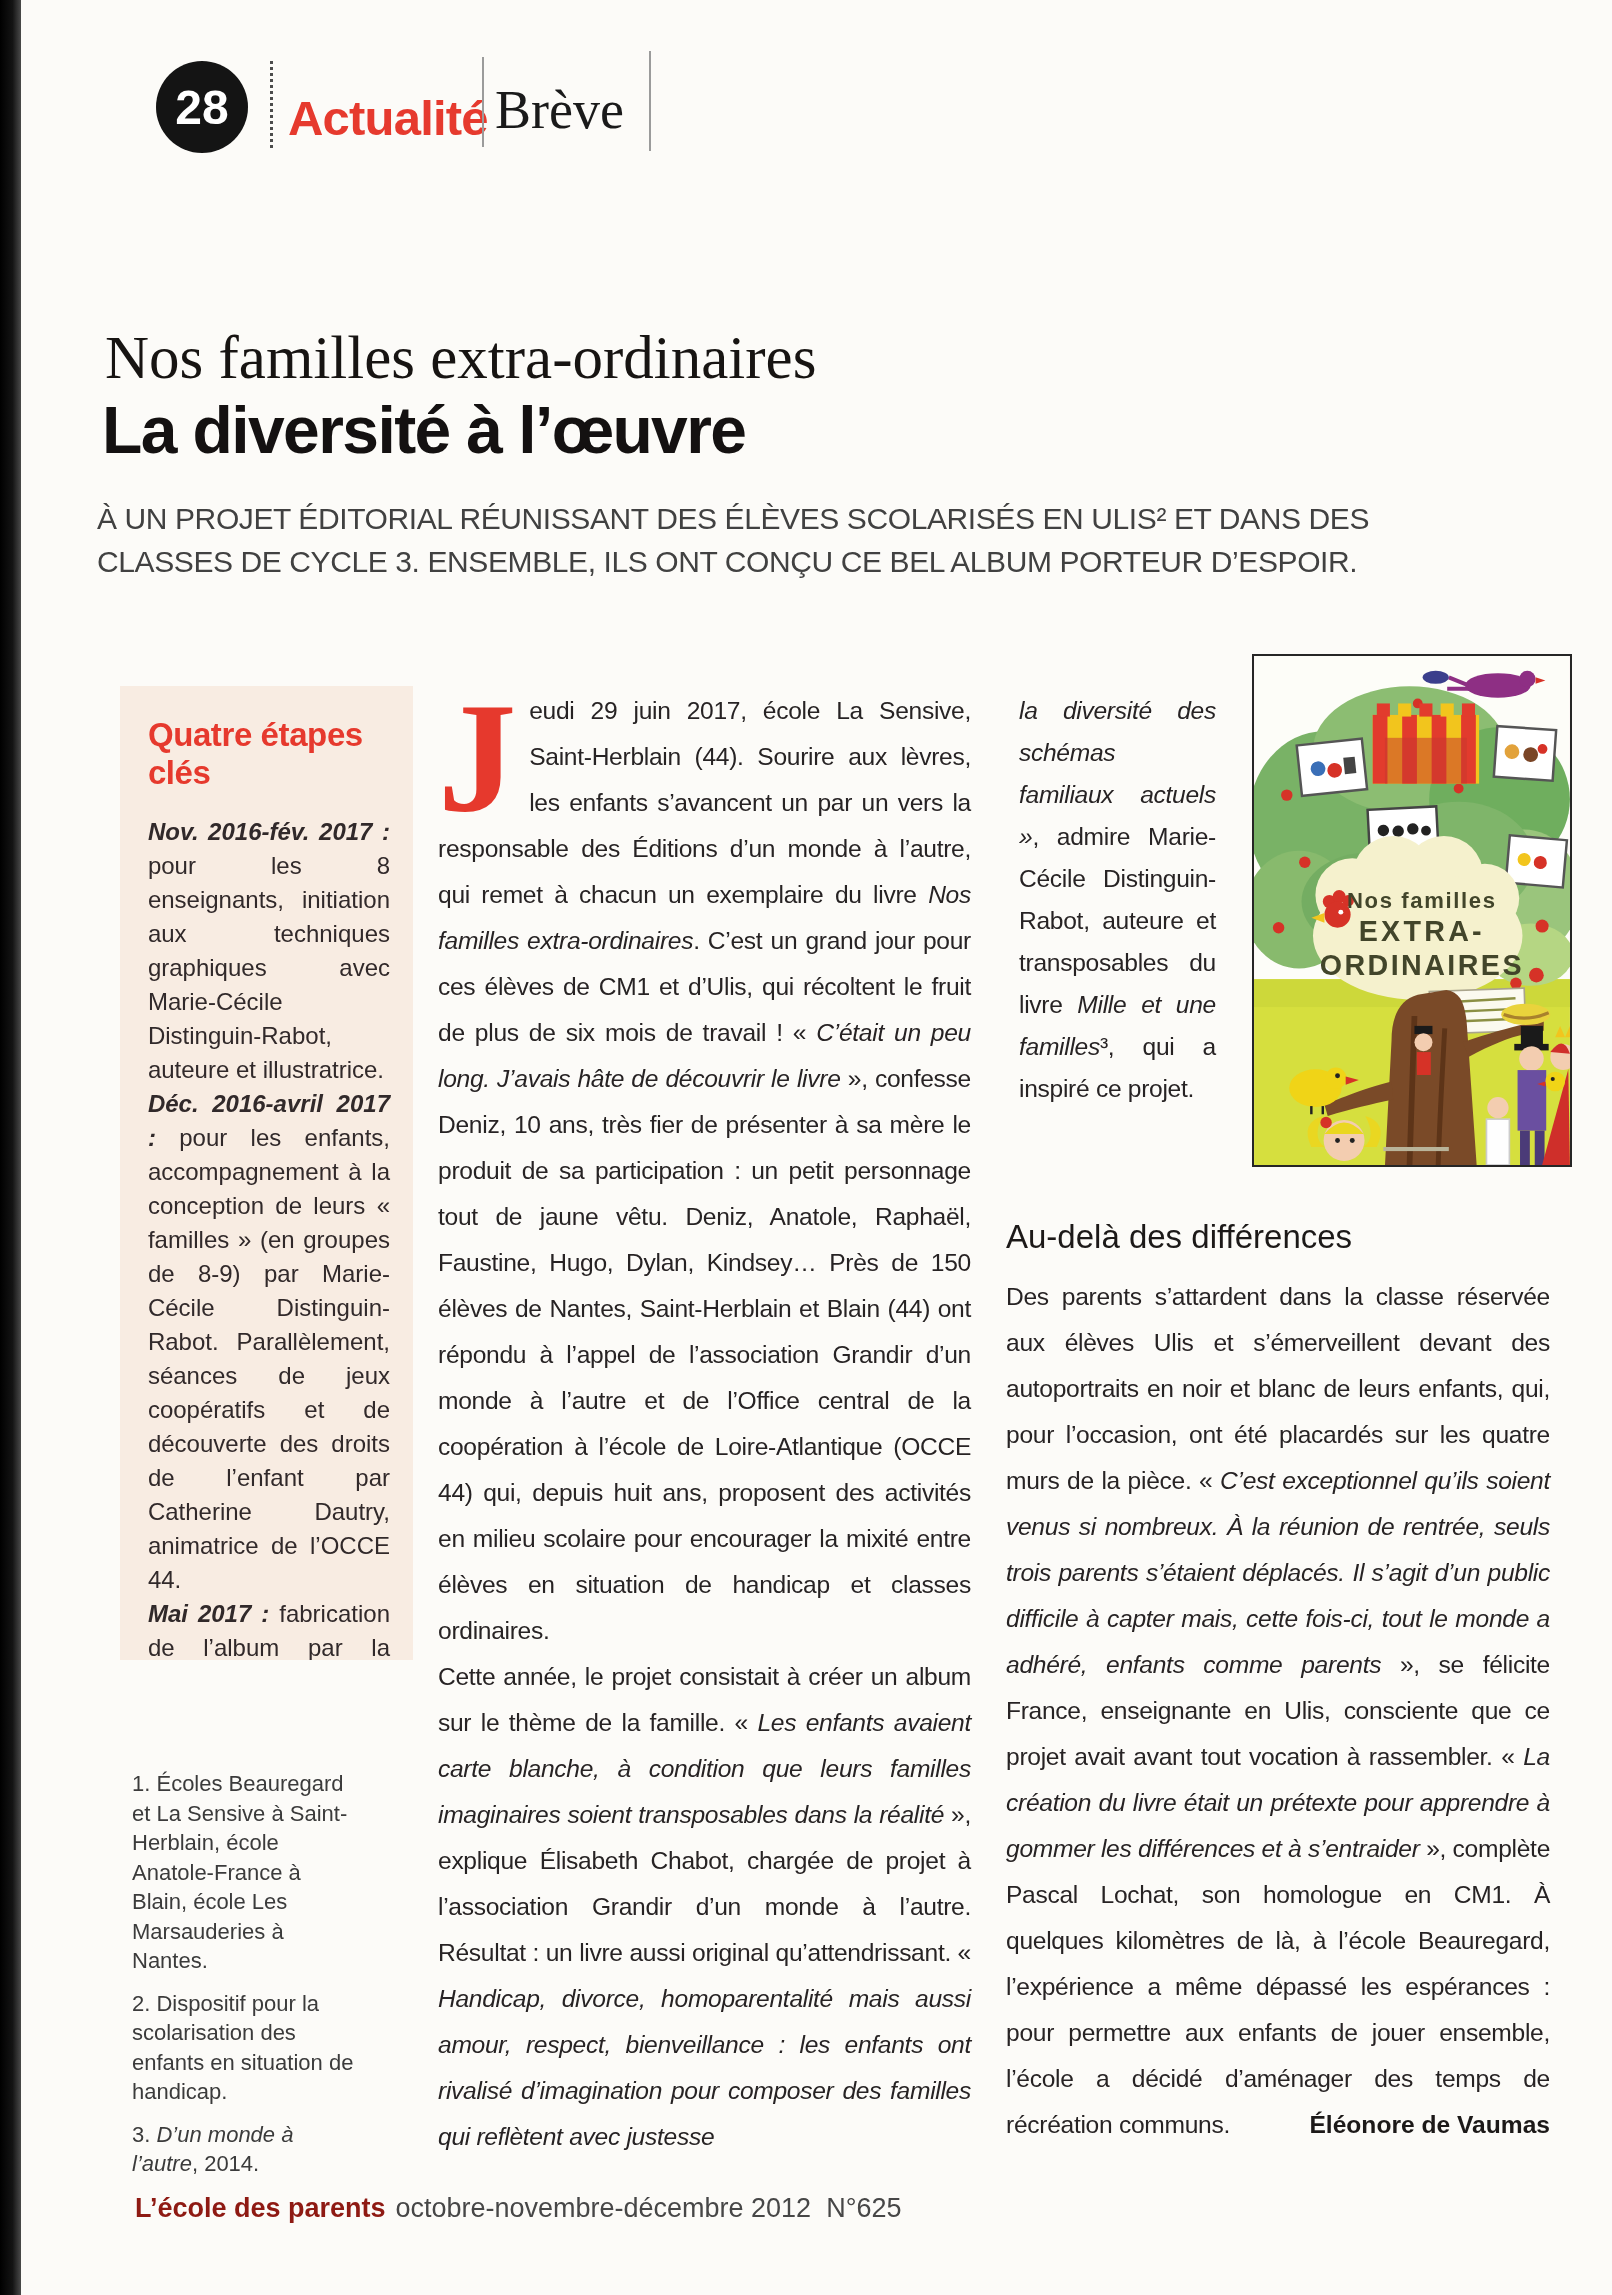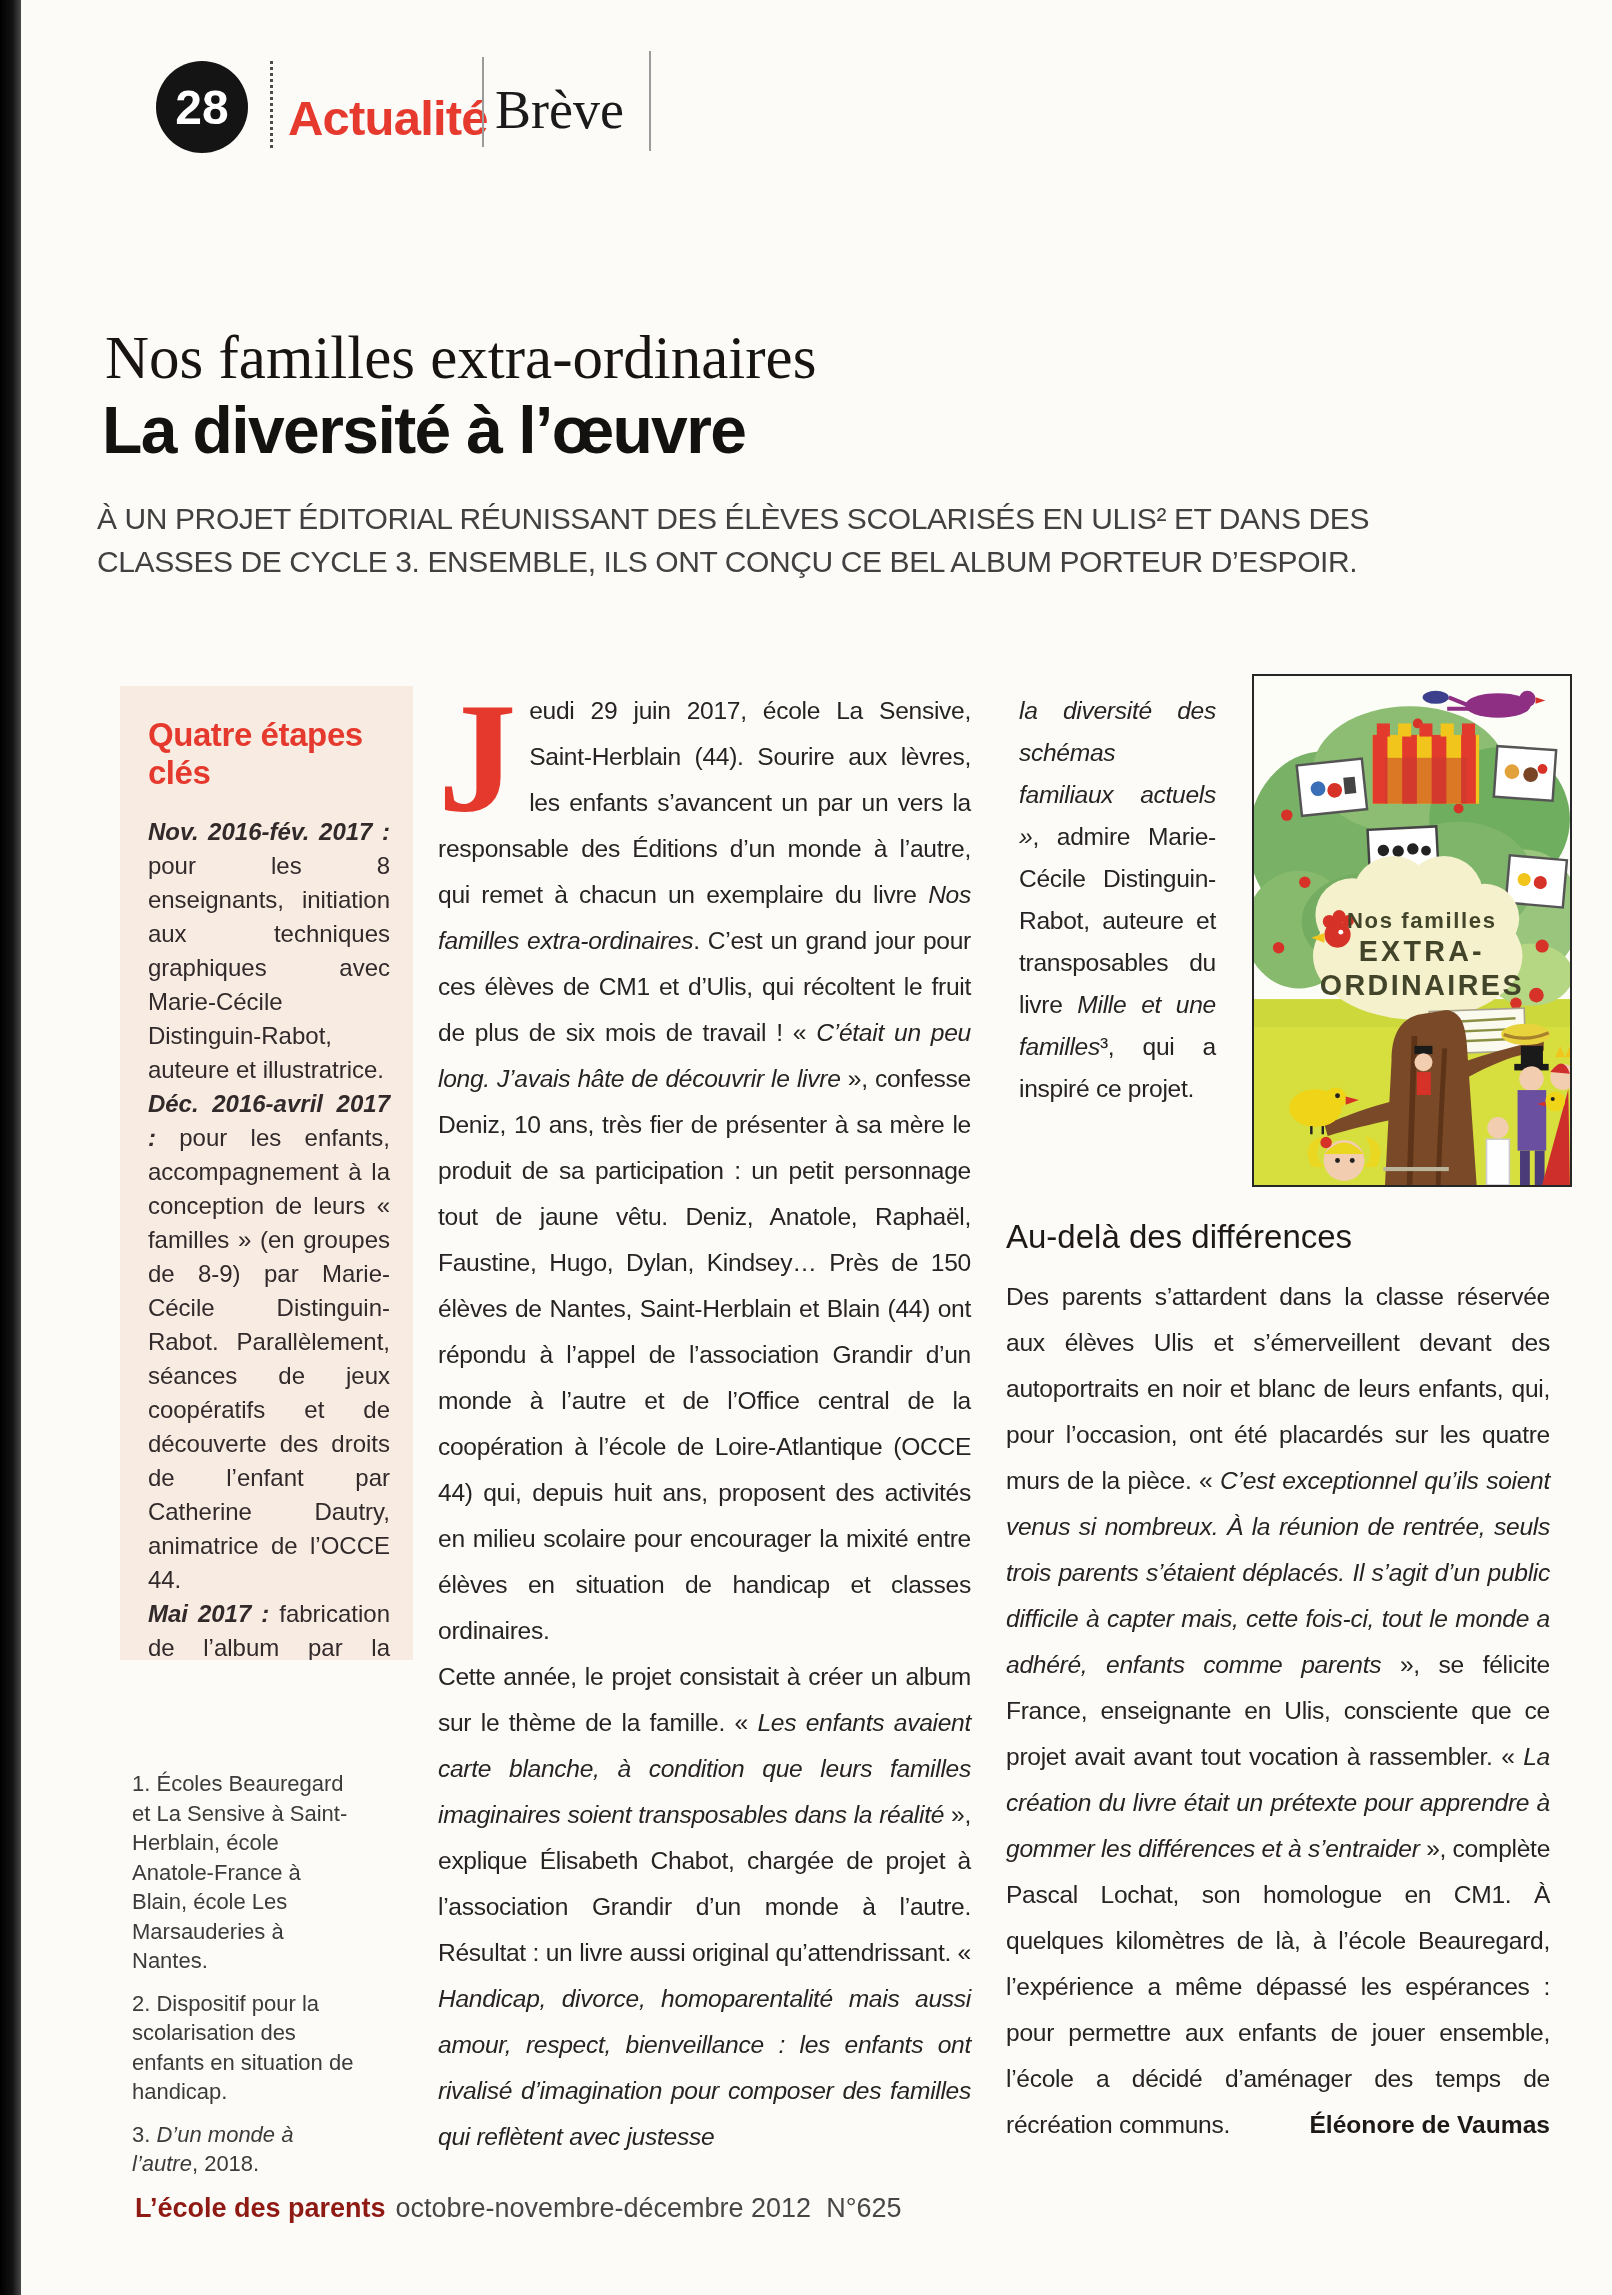--- a/index.html
+++ b/index.html
@@ -44,21 +44,21 @@
   .run-i{font-style:italic;}
 
   .main-col{left:438px;top:688px;width:533px;}
   .dropcap{float:left;font-family:"Liberation Serif",serif;font-weight:bold;color:#e6392d;
     font-size:157px;line-height:123px;padding:8.2px 13px 0 0;}
 
   .narrow-col{left:1019px;top:690px;width:197px;font-size:24.6px;line-height:42px;}
 
   
   .book-cover{left:1252px;top:654px;width:320px;height:513px;border:2.5px solid #262626;
-    box-sizing:border-box;background:#f9a8d4;margin-top:20px;}
+    box-sizing:border-box;background:#f9a8d4;}
   .book-cover svg{display:block;width:100%;height:100%;}
 
   .subhead{left:1006px;top:1218px;font-size:33px;font-weight:normal;color:#1c1918;white-space:nowrap;}
   .right-col{left:1006px;top:1274px;width:544px;}
   .byline{float:right;font-weight:bold;color:#1c1918;letter-spacing:0;}
 
   
   .footnotes{left:132px;top:1769px;width:223px;font-size:22px;line-height:29.5px;color:#3b3b3b;}
   .footnote{margin-bottom:13px;}
 
@@ -290,21 +290,21 @@
 
   <div class="abs subhead">Au-delà des différences</div>
   <div class="abs right-col body-text">
     <span><span>Des parents s’attardent dans la classe réservée aux élèves Ulis et s’émerveillent devant des autoportraits en noir et blanc de leurs enfants, qui, pour l’occasion, ont été placardés sur les quatre murs de la pièce. « </span><span class="run-i">C’est exceptionnel qu’ils soient venus si nombreux. À la réunion de rentrée, seuls trois parents s’étaient déplacés. Il s’agit d’un public difficile à capter mais, cette fois-ci, tout le monde a adhéré, enfants comme parents</span><span> », se félicite France, enseignante en Ulis, consciente que ce projet avait avant tout vocation à rassembler. « </span><span class="run-i">La création du livre était un prétexte pour apprendre à gommer les différences et à s’entraider</span><span> », complète Pascal Lochat, son homologue en CM1. À quelques kilomètres de là, à l’école Beauregard, l’expérience a même dépassé les espérances : pour permettre aux enfants de jouer ensemble, l’école a décidé d’aménager des temps de récréation communs.</span></span>
     <span class="byline">Éléonore de Vaumas</span>
   </div>
 
   <div class="abs footnotes">
     <div class="footnote"><span>1. Écoles Beauregard et La Sensive à Saint-Herblain, école Anatole-France à Blain, école Les Marsauderies à Nantes.</span></div>
     <div class="footnote"><span>2. Dispositif pour la scolarisation des enfants en situation de handicap.</span></div>
-    <div class="footnote"><span>3. </span><span class="run-i">D’un monde à l’autre</span><span>, 2018.</span></div>
+    <div class="footnote"><span>3. </span><span class="run-i">D’un monde à l’autre</span><span>, 2014.</span></div>
   </div>
 
   <div class="abs footer">
     <span class="mag">L’école des parents</span><span class="issue">octobre-novembre-décembre 2012  N°625</span>
   </div>
 
 </div>
 
 
 </body></html>

